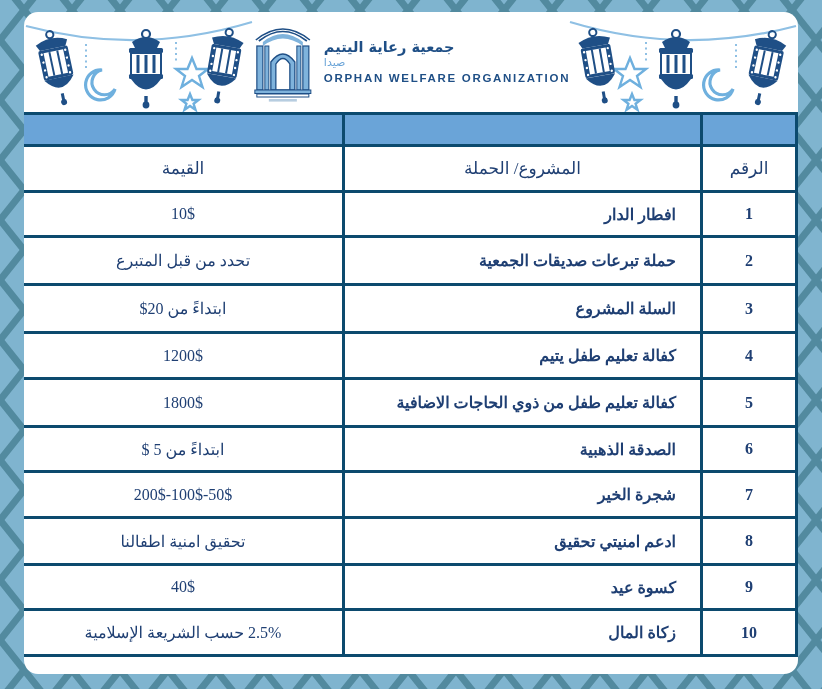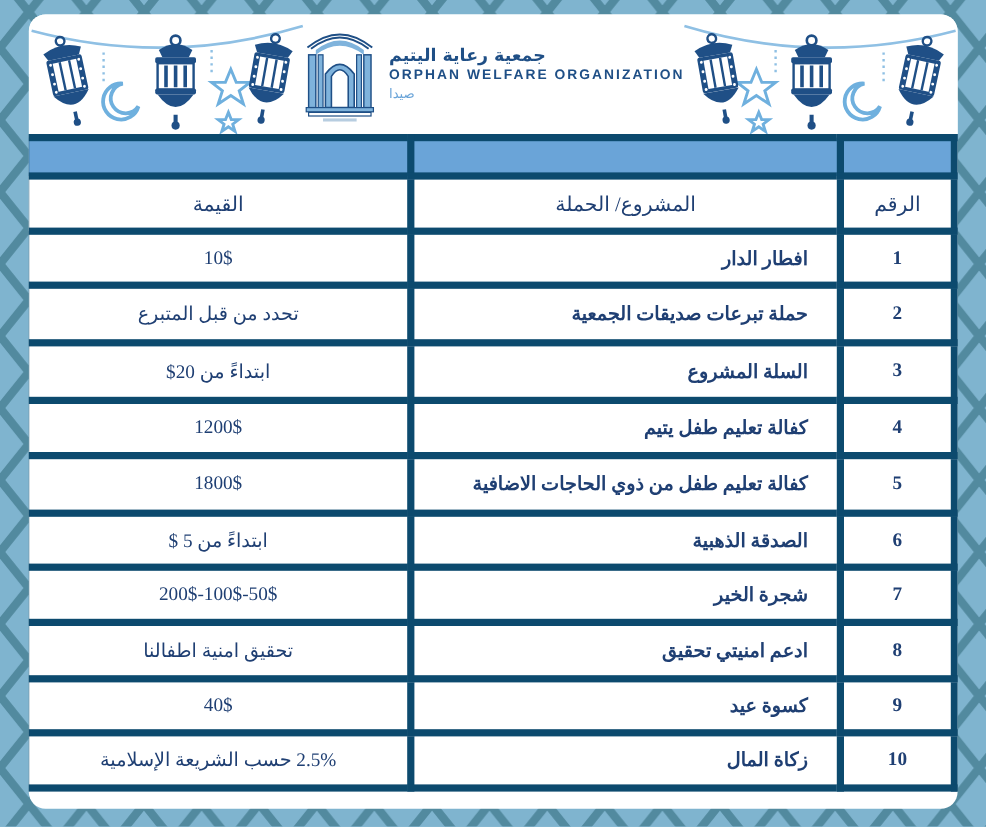--- a/index.html
+++ b/index.html
@@ -36,20 +36,21 @@
     border-radius: 14px;
     z-index: 2;
     overflow: hidden;
   }
 
   
   #banner {
     position: relative;
     height: 100px;
     background: #ffffff;
+    border-radius: 26px;
   }
   #banner svg.deco { position: absolute; top: 0; display: block; }
   #deco-left  { left: 0px;  }
   #deco-right { right: 0px; }
 
   #brand {
     position: absolute;
     left: 50%;
     top: 50%;
     transform: translate(-50%, -50%);
@@ -92,21 +93,21 @@
   #price-table {
     position: absolute;
     left: 0px;
     top: 100px;
     width: 774px;
     border-collapse: collapse;
     table-layout: fixed;
     direction: rtl;
   }
   #price-table td {
-    border: 6px solid #0c4a6e;
+    border: 3px solid #0c4a6e;
     color: #1f3f73;
     padding: 4px 24px;
     vertical-align: middle;
   }
 
   
   tr.head-fill td {
     background: #6aa4d8;
     border-color: #6aa4d8;
     height: 32px;
@@ -343,22 +344,22 @@
             <circle cx="12" cy="4" r="1.2"></circle>
               <circle cx="12" cy="11" r="1.2"></circle>
           </g>
         </g>
       </g>
     </svg>
 
     <div id="brand">
       <div id="brand-text">
         <div id="brand-ar">جمعية رعاية اليتيم</div>
+        <div id="brand-city">صيدا</div>
         <div id="brand-en">ORPHAN WELFARE ORGANIZATION</div>
-        <div id="brand-city">صيدا</div>
       </div>
 
       <svg id="emblem" width="62" height="84" viewBox="0 0 62 84" xmlns="http://www.w3.org/2000/svg">
 
         <g fill="none" stroke="#1f4f86" stroke-width="1.6">
           <path d="M4 20 Q31 -2 58 20"></path>
           <path d="M7 21 Q31 2 55 21"></path>
         </g>
         <path d="M11 22 Q31 6 51 22 L51 26 Q31 11 11 26 Z" fill="#7fb3dc"></path>
 

